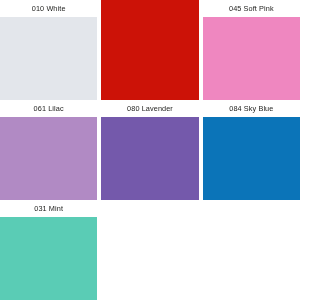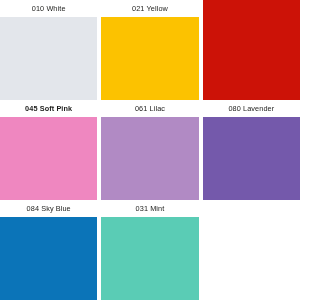--- a/index.html
+++ b/index.html
@@ -52,31 +52,27 @@
 </head>
 <body style="background-color: rgb(255, 255, 255);">
 
 <div class="palette-grid">
 
   <div class="swatch-cell">
     <div class="swatch-label" style="color: rgb(29, 29, 27);">010 White</div>
     <div class="swatch-color" style="background-color: rgb(227, 230, 235);"></div>
   </div>
 
-  <div class="swatch-cell">
-    <div class="swatch-label" style="color: rgb(29, 29, 27);">021 Yellow</div>
-    <div class="swatch-color" style="background-color: rgb(252, 194, 0);"></div>
-  </div>
 
   <div class="swatch-cell">
     <div class="swatch-color" style="background-color: rgb(204, 18, 7);"></div>
   </div>
 
   <div class="swatch-cell">
-    <div class="swatch-label" style="color: rgb(29, 29, 27); font-weight: bold;">045 Soft Pink</div>
+    <div class="swatch-label" style="color: rgb(29, 29, 27);">045 Soft Pink</div>
     <div class="swatch-color" style="background-color: rgb(239, 135, 192);"></div>
   </div>
 
   <div class="swatch-cell">
     <div class="swatch-label" style="color: rgb(29, 29, 27);">061 Lilac</div>
     <div class="swatch-color" style="background-color: rgb(177, 138, 196);"></div>
   </div>
 
   <div class="swatch-cell">
     <div class="swatch-label" style="color: rgb(29, 29, 27);">080 Lavender</div>

